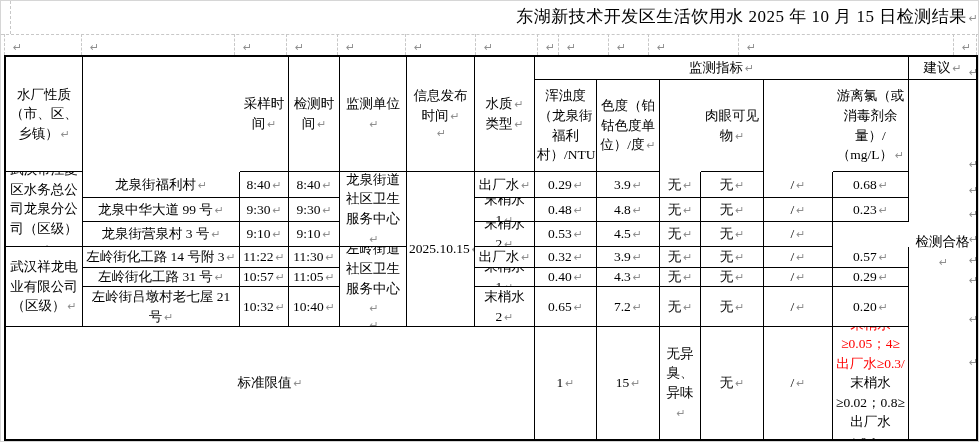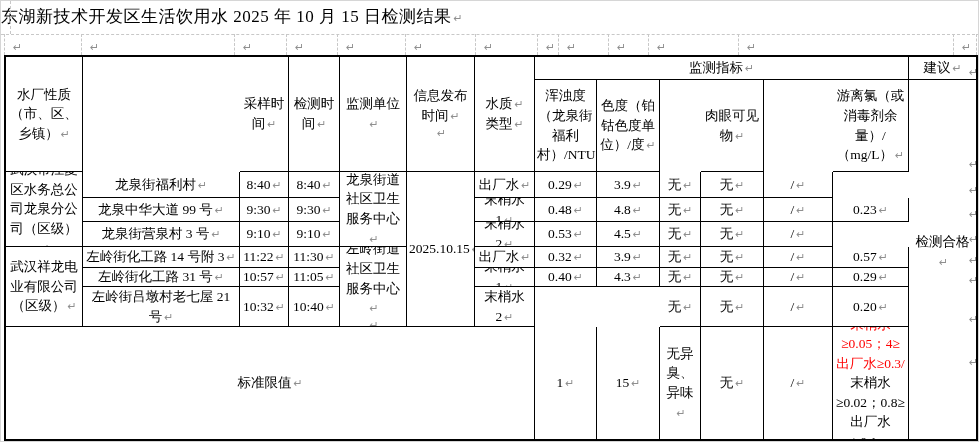--- a/index.html
+++ b/index.html
@@ -3,21 +3,21 @@
 <meta charset="utf-8">
 <style>
   * { margin:0; padding:0; box-sizing:border-box; }
   html,body { background:#fff; }
   .page {
     position:relative; width:979px; height:442px; background:#fff;
     border:1px solid #d6d6d6; overflow:hidden;
     font-family:"Liberation Serif","DejaVu Serif",serif; color:#000;
   }
   .title {
-    position:absolute; top:4px; left:0; right:0; text-align:left;
+    position:absolute; top:4px; left:0; right:0; text-align:right;
     font-size:17px; letter-spacing:0.5px;
   }
   .pm {
     color:#8f8f8f; font-size:11px; font-family:"DejaVu Sans",sans-serif;
     margin-left:2px; vertical-align:baseline; letter-spacing:0;
   }
   .margin-tick {
     position:absolute; left:9px; top:0; height:33px; width:0;
     border-left:1px dashed #c8c8c8;
   }
@@ -227,36 +227,42 @@
       </div>
     <div class="c" style="grid-area:5/8/6/9">
         <div class="t">0.53<span class="pm">↵</span></div>
       </div>
     <div class="c" style="grid-area:6/8/7/9">
         <div class="t">0.32<span class="pm">↵</span></div>
       </div>
     <div class="c" style="grid-area:7/8/8/9">
         <div class="t">0.40<span class="pm">↵</span></div>
       </div>
+    <div class="c" style="grid-area:8/8/9/9">
+        <div class="t">0.65<span class="pm">↵</span></div>
+      </div>
 
     <div class="c" style="grid-area:3/9/4/10">
         <div class="t">3.9<span class="pm">↵</span></div>
       </div>
     <div class="c" style="grid-area:4/9/5/10">
         <div class="t">4.8<span class="pm">↵</span></div>
       </div>
     <div class="c" style="grid-area:5/9/6/10">
         <div class="t">4.5<span class="pm">↵</span></div>
       </div>
     <div class="c" style="grid-area:6/9/7/10">
         <div class="t">3.9<span class="pm">↵</span></div>
       </div>
     <div class="c" style="grid-area:7/9/8/10">
         <div class="t">4.3<span class="pm">↵</span></div>
       </div>
+    <div class="c" style="grid-area:8/9/9/10">
+        <div class="t">7.2<span class="pm">↵</span></div>
+      </div>
 
     <div class="c" style="grid-area:3/10/4/11">
         <div class="t">无<span class="pm">↵</span></div>
       </div>
     <div class="c" style="grid-area:4/10/5/11">
         <div class="t">无<span class="pm">↵</span></div>
       </div>
     <div class="c" style="grid-area:5/10/6/11">
         <div class="t">无<span class="pm">↵</span></div>
       </div>
@@ -301,20 +307,23 @@
     <div class="c" style="grid-area:6/12/7/13">
         <div class="t">/<span class="pm">↵</span></div>
       </div>
     <div class="c" style="grid-area:7/12/8/13">
         <div class="t">/<span class="pm">↵</span></div>
       </div>
     <div class="c" style="grid-area:8/12/9/13">
         <div class="t">/<span class="pm">↵</span></div>
       </div>
 
+    <div class="c" style="grid-area:3/13/4/14">
+        <div class="t">0.68<span class="pm">↵</span></div>
+      </div>
     <div class="c" style="grid-area:4/13/5/14">
         <div class="t">0.23<span class="pm">↵</span></div>
       </div>
     <div class="c" style="grid-area:6/13/7/14">
         <div class="t">0.57<span class="pm">↵</span></div>
       </div>
     <div class="c" style="grid-area:7/13/8/14">
         <div class="t">0.29<span class="pm">↵</span></div>
       </div>
     <div class="c" style="grid-area:8/13/9/14">

